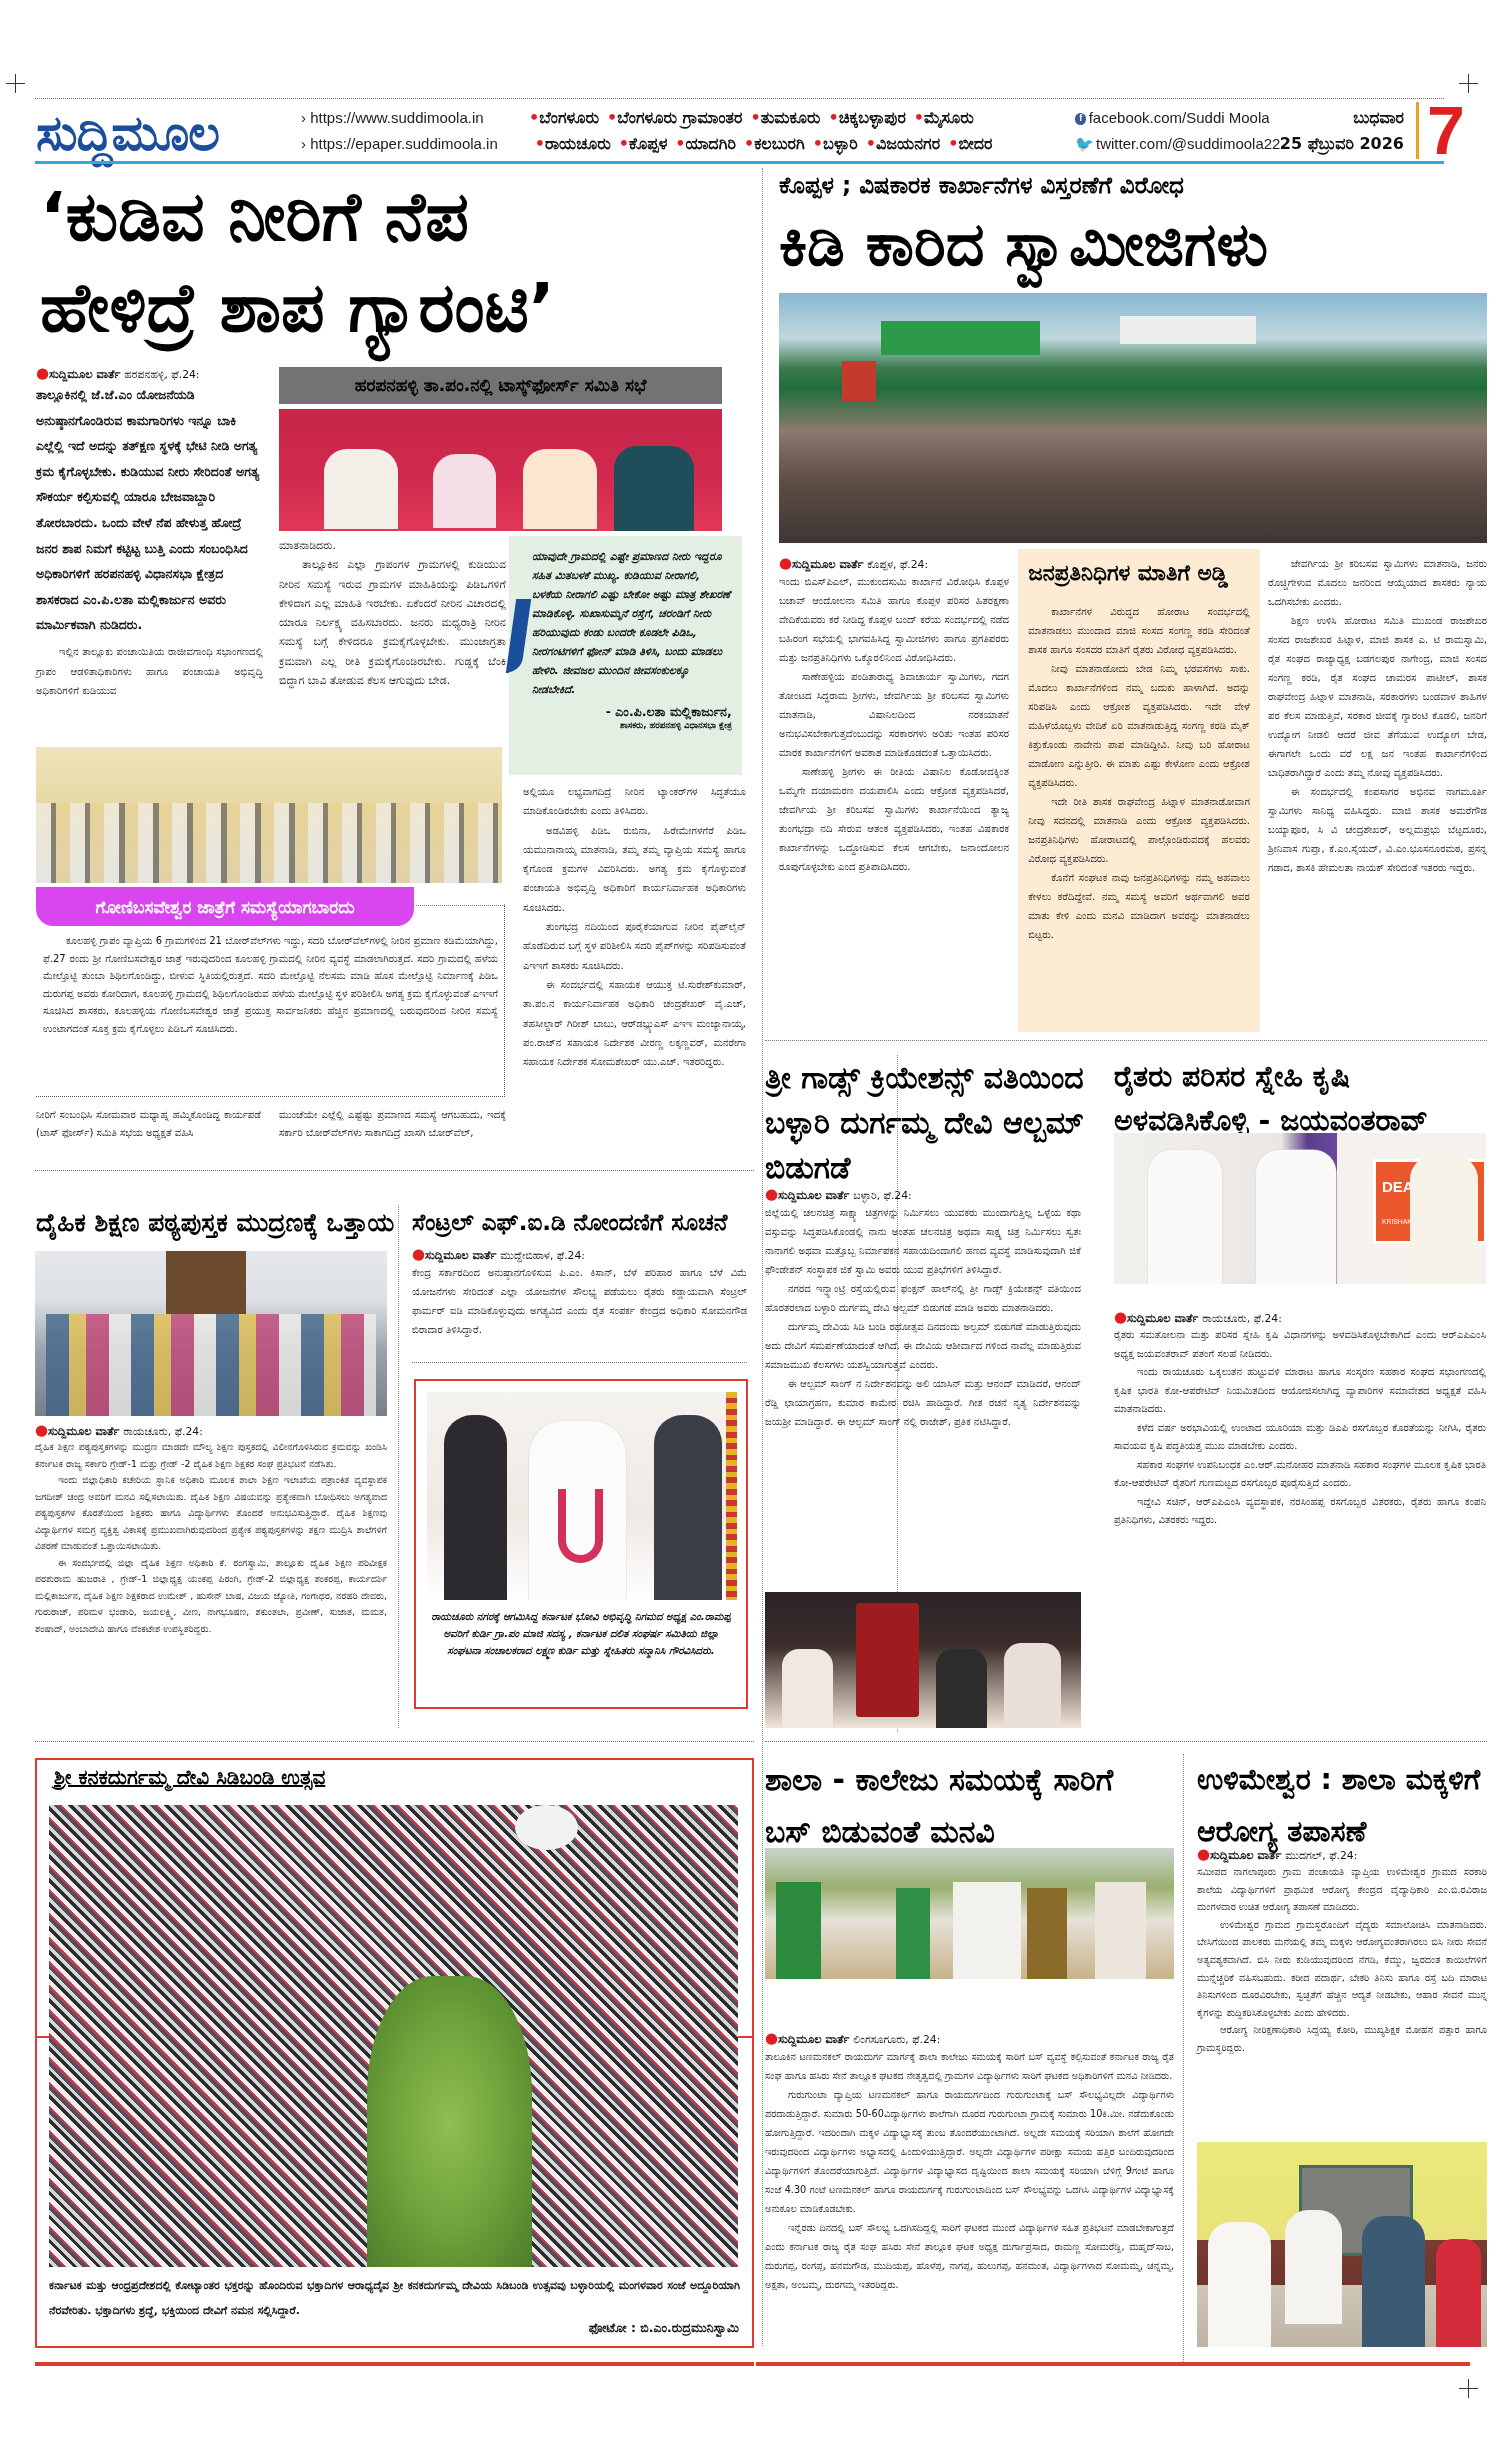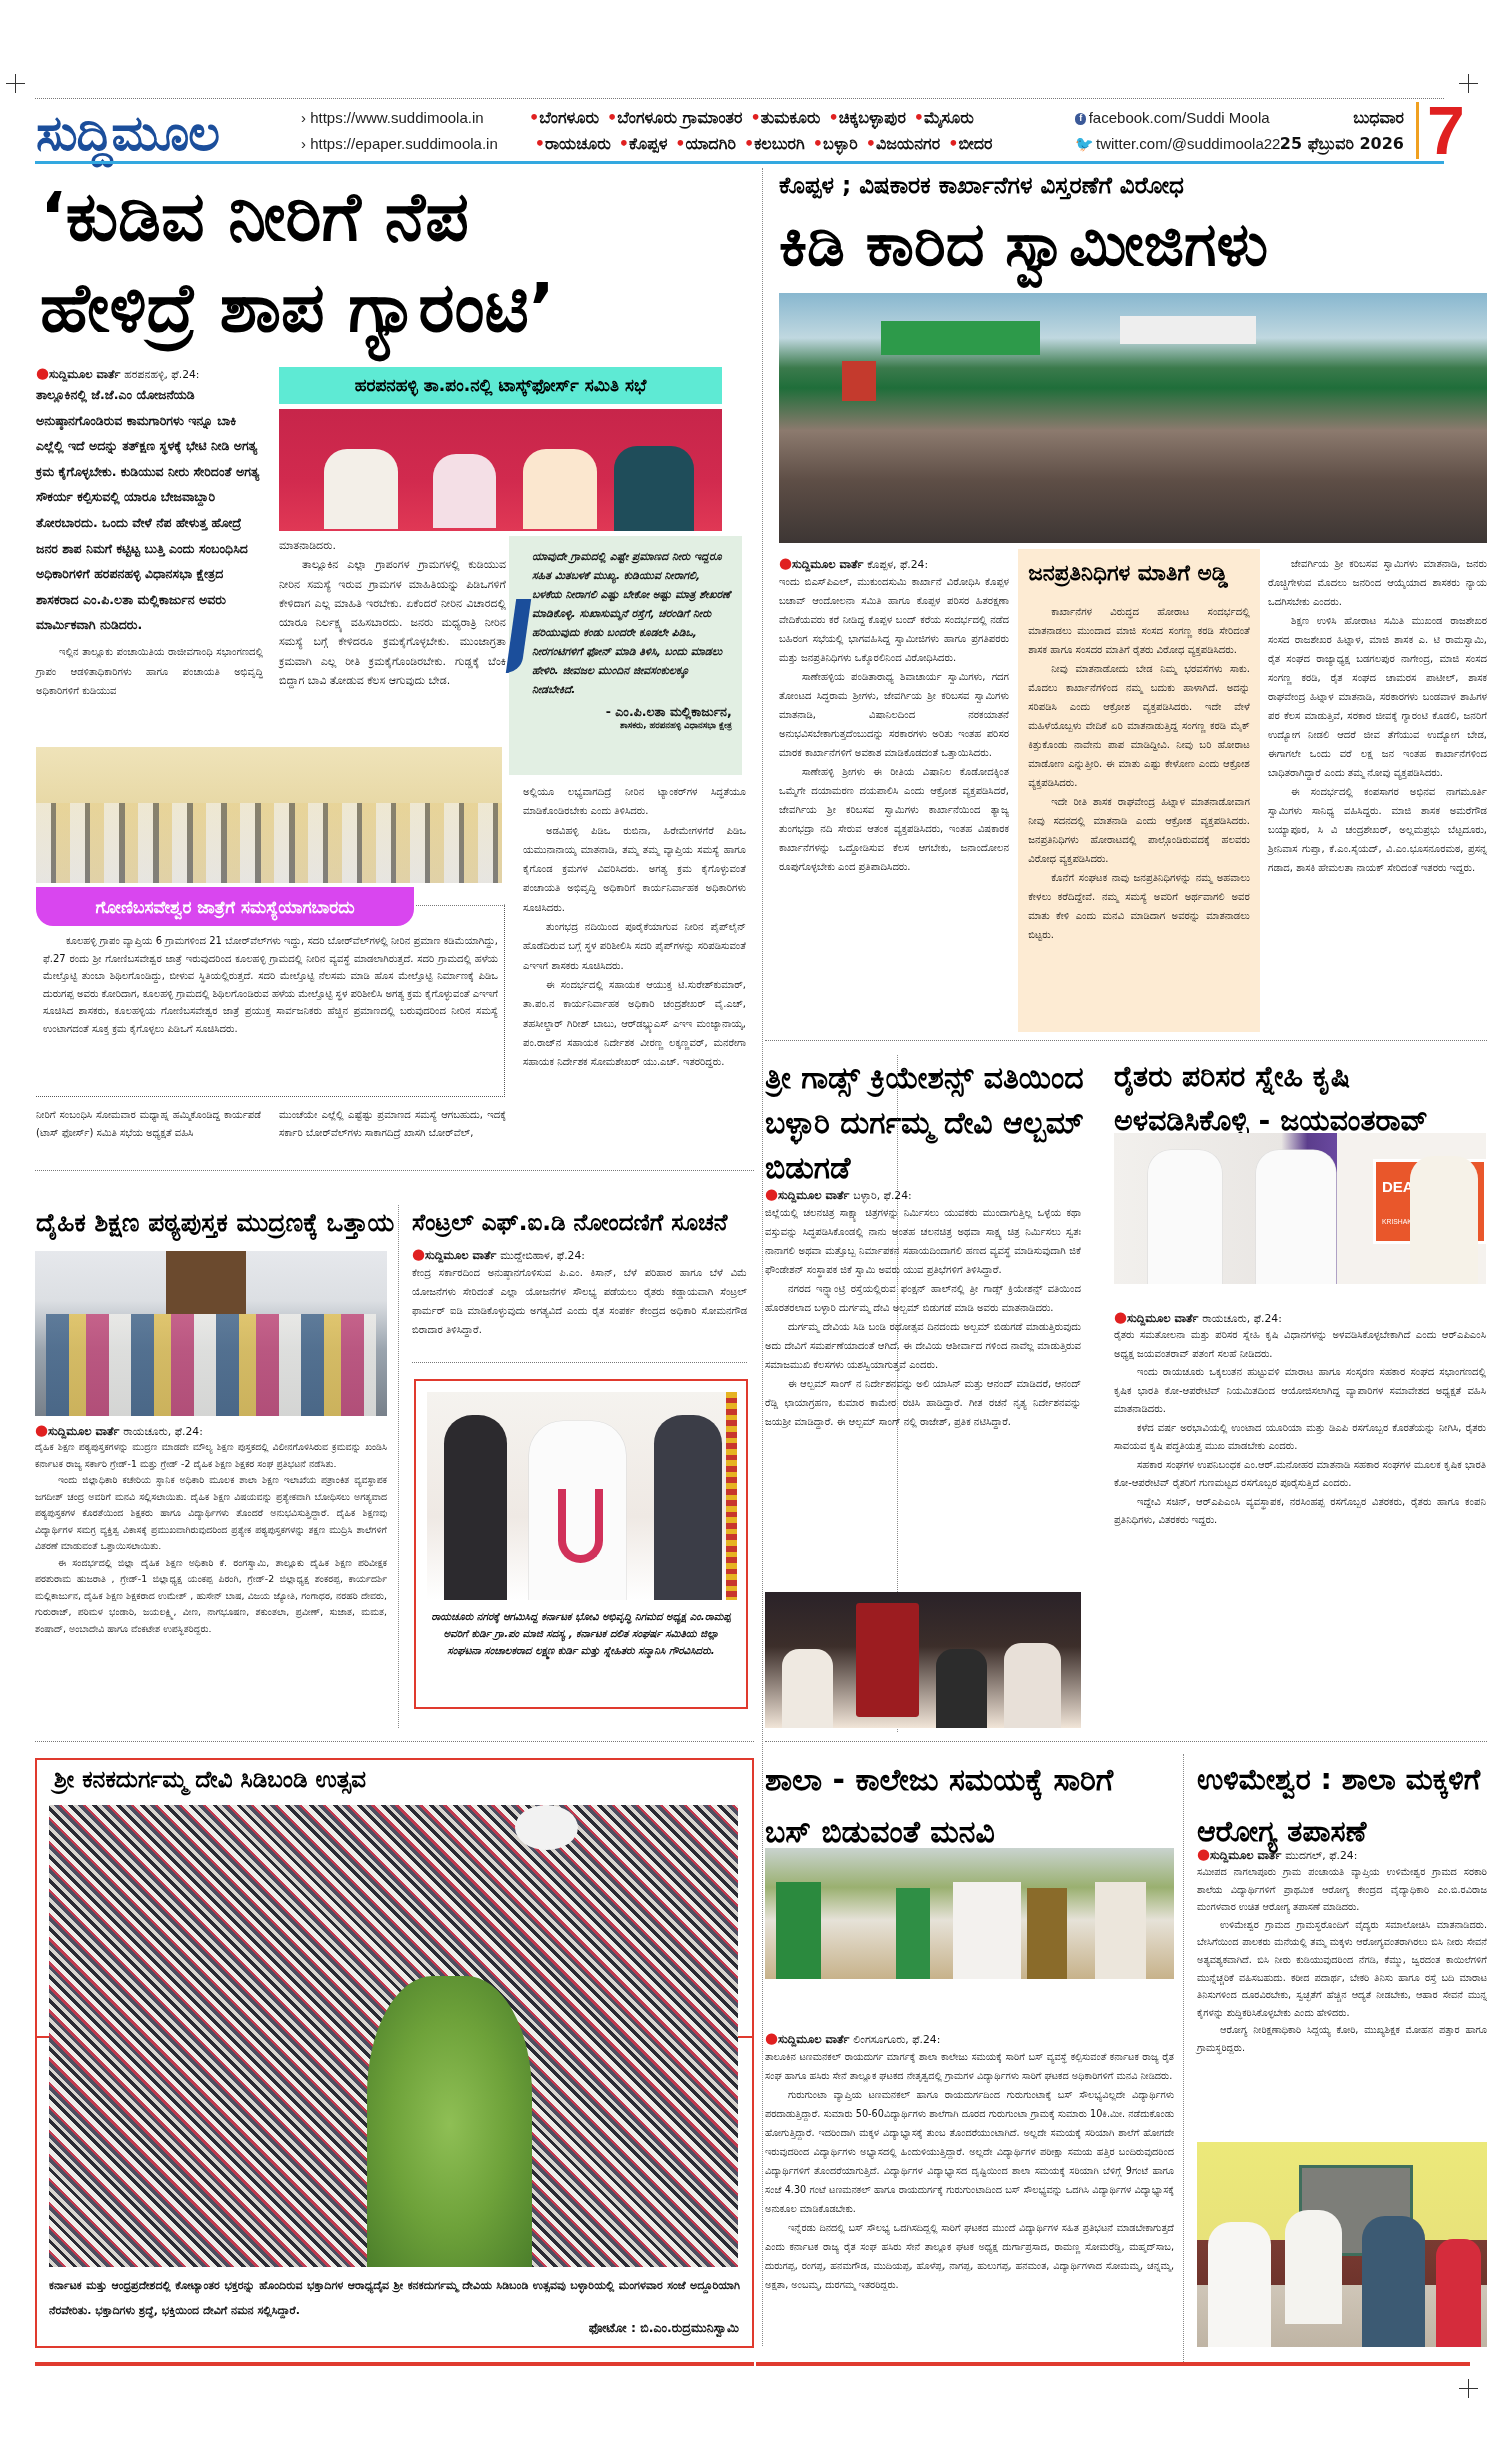--- a/index.html
+++ b/index.html
@@ -25,21 +25,21 @@
   
   .hl { font-weight: 900; color: #000; line-height: 1.22; }
   .byline { font-size: 11.4px; font-weight: bold; }
   .byline .rdot { color: #e02020; font-size: 15px; }
   .byline .place { font-weight: normal; font-size: 10.8px; }
   .body { font-size: 10px; line-height: 16.3px; text-align: justify; color: #111; }
   .body p { text-indent: 23px; }
   .body p.ni { text-indent: 0; }
   .photo { position: absolute; overflow: hidden; }
   .redframe { border: 2.3px solid #e03a2e; }
-  .pinkbar { background: #5eead4; }
+  .pinkbar { background: #737373; }
   .greenbox { background: #e2efe3; }
   .peachbox { background: #fdebd3; }
   .quotemark { position: absolute; width: 15px; height: 74px; background: #1b4e9b; border-radius: 0 0 17px 0; transform: skewX(-8deg); }
   .redtag { background: #d946ef; color: #fff; border-radius: 0 0 17px 17px; font-weight: 900; }
   .caption-c { text-align: center; font-style: italic; font-weight: bold; font-size: 10.2px; line-height: 17px; }
   .redrule { height: 4px; background: #e03a2e; }
 </style>
 </head>
 <body>
 
@@ -243,21 +243,21 @@
     <div style="position:absolute;left:227px;top:23px;width:68px;height:185px;background:#3b3d47;border-radius:28.4px 28.4px 0 0;"></div>
     <div style="position:absolute;right:0;top:0;width:11.4px;height:208px;background:repeating-linear-gradient(180deg,#e6b423 0 5.7px,#c8362d 5.7px 11.4px);"></div>
   </div>
   <div class="caption-c" style="margin-top:8px;">ರಾಯಚೂರು ನಗರಕ್ಕೆ ಆಗಮಿಸಿದ್ದ ಕರ್ನಾಟಕ ಭೋವಿ ಅಭಿವೃದ್ಧಿ ನಿಗಮದ ಅಧ್ಯಕ್ಷ ಎಂ.ರಾಮಪ್ಪ ಅವರಿಗೆ ಕುರ್ಡಿ ಗ್ರಾ.ಪಂ ಮಾಜಿ ಸದಸ್ಯ , ಕರ್ನಾಟಕ ದಲಿತ ಸಂಘರ್ಷ ಸಮಿತಿಯ ಜಿಲ್ಲಾ ಸಂಘಟನಾ ಸಂಚಾಲಕರಾದ ಲಕ್ಷ್ಮಣ ಕುರ್ಡಿ ಮತ್ತು ಸ್ನೇಹಿತರು ಸನ್ಮಾನಿಸಿ ಗೌರವಿಸಿದರು.</div>
 </div>
 
 <div class="abs dotline" style="left:35px;top:1741px;width:719px;"></div>
 <div class="abs dotline" style="left:765px;top:1741px;width:722px;"></div>
 
 <div class="abs redframe" style="left:35px;top:1758px;width:719px;height:280px;"></div>
-<div class="abs hl" style="left:54px;top:1765px;font-size:23px;">ಶ್ರೀ ಕನಕದುರ್ಗಮ್ಮ ದೇವಿ ಸಿಡಿಬಂಡಿ ಉತ್ಸವ</div>
+<div class="abs hl" style="left:54px;top:1765px;font-size:20px;text-decoration:underline;">ಶ್ರೀ ಕನಕದುರ್ಗಮ್ಮ ದೇವಿ ಸಿಡಿಬಂಡಿ ಉತ್ಸವ</div>
 <div class="photo" style="left:49px;top:1805px;width:689px;height:462px;background:repeating-linear-gradient(45deg,#2b2b34 0 3.4px,#d9d5cf 3.4px 6.8px,#4d4f61 6.8px 10.2px,#c23a4f 10.2px 12.5px,#efeeea 12.5px 17px);">
   <div style="position:absolute;left:318px;top:171px;width:165px;height:296px;background:radial-gradient(ellipse at center,#8fbf55 0%,#6ea23a 50%,#4a7d2a 100%);border-radius:40% 40% 0 0;"></div>
   <div style="position:absolute;left:466px;top:0;width:63px;height:45px;background:#f2f2f2;border-radius:50%;"></div>
 </div>
 <div class="abs" style="left:35px;top:2249px;width:719px;"></div>
 <div class="abs redframe" style="left:35px;top:2038px;width:719px;height:310px;border-top:none;"></div>
 <div class="abs body" style="left:49px;top:2273px;width:691px;font-size:11px;line-height:25px;font-weight:bold;">
   <p class="ni">ಕರ್ನಾಟಕ ಮತ್ತು ಆಂಧ್ರಪ್ರದೇಶದಲ್ಲಿ ಕೋಟ್ಯಾಂತರ ಭಕ್ತರನ್ನು ಹೊಂದಿರುವ ಭಕ್ತಾದಿಗಳ ಆರಾಧ್ಯದೈವ ಶ್ರೀ ಕನಕದುರ್ಗಮ್ಮ ದೇವಿಯ ಸಿಡಿಬಂಡಿ ಉತ್ಸವವು ಬಳ್ಳಾರಿಯಲ್ಲಿ ಮಂಗಳವಾರ ಸಂಜೆ ಅದ್ದೂರಿಯಾಗಿ ನೆರವೇರಿತು. ಭಕ್ತಾದಿಗಳು ಶ್ರದ್ಧೆ, ಭಕ್ತಿಯಿಂದ ದೇವಿಗೆ ನಮನ ಸಲ್ಲಿಸಿದ್ದಾರೆ.</p>
 </div>
 <div class="abs" style="left:557px;top:2320px;width:182px;text-align:right;font-weight:bold;font-size:12.5px;">ಫೋಟೋ : ಬಿ.ಎಂ.ರುದ್ರಮುನಿಸ್ವಾಮಿ</div>

